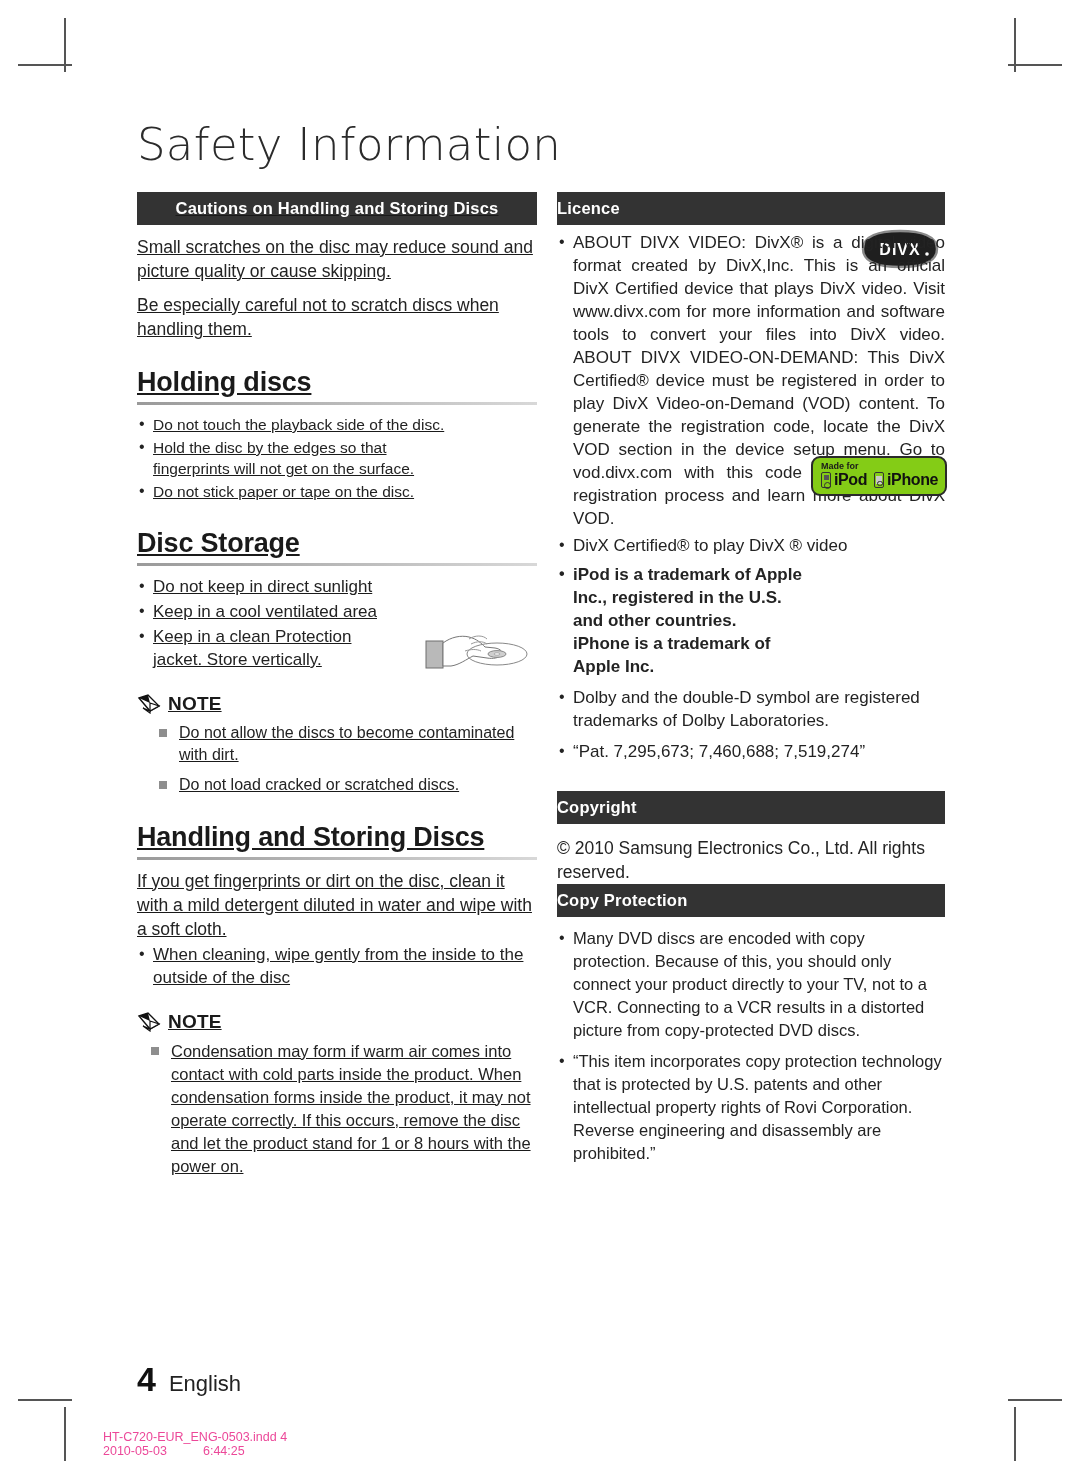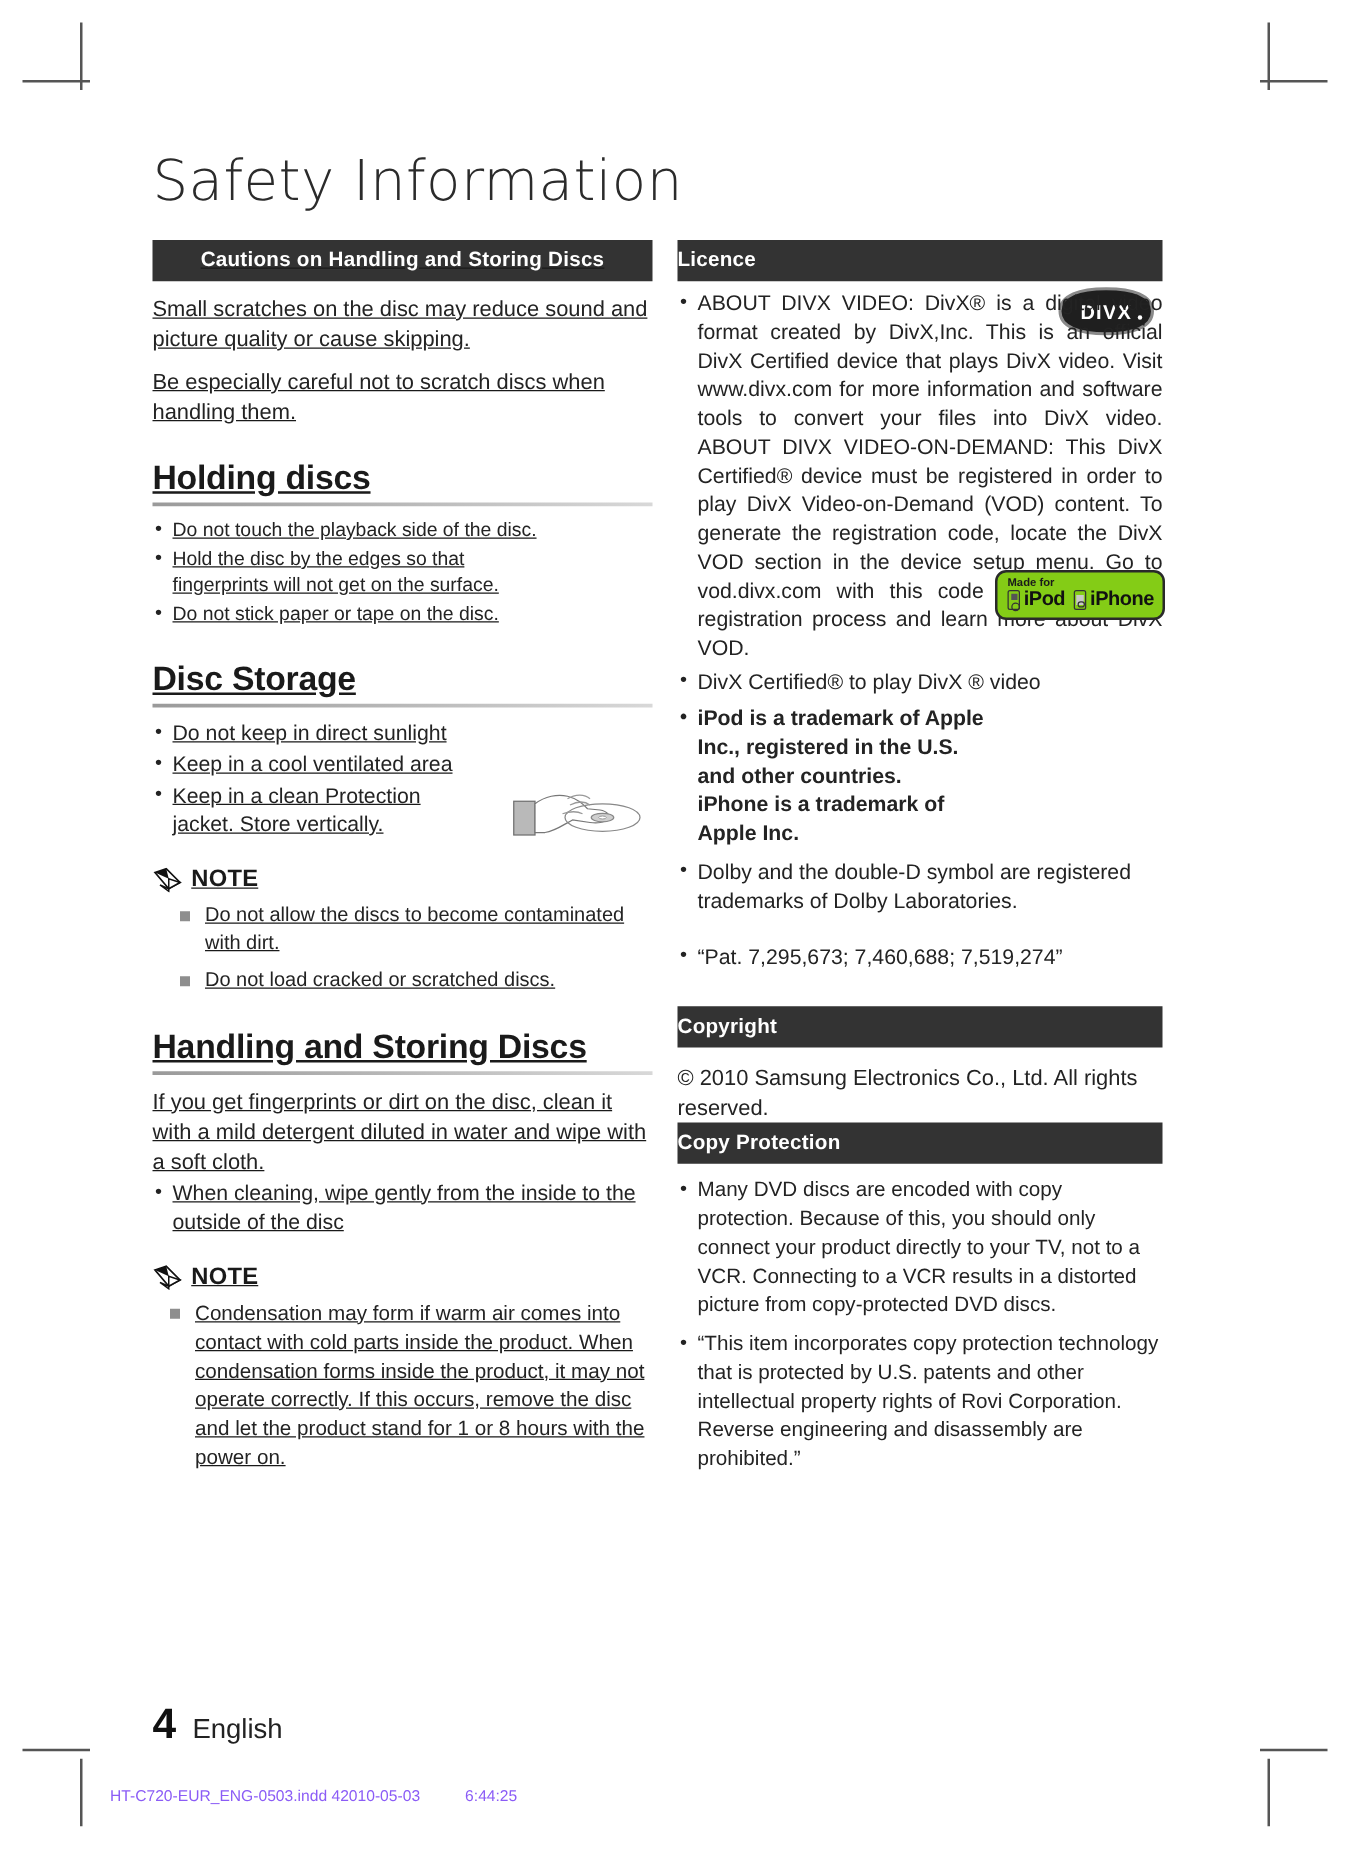--- a/index.html
+++ b/index.html
@@ -26,21 +26,21 @@
   .cm-tr-v { left: 1014px;top: 18px; }
   .cm-tr-h { left: 1008px;top: 64px; }
   .cm-bl-v { left: 64px;  top: 1407px; }
   .cm-bl-h { left: 18px;  top: 1399px; }
   .cm-br-v { left: 1014px;top: 1407px; }
   .cm-br-h { left: 1008px;top: 1399px; }
 
   
   .page {
     position: absolute;
-    left: 0; top: 0;
+    left: 15px; top: 0;
     width: 939px;
     height: 1479px;
   }
 
   .page-title {
     position: absolute;
     left: 122px;
     top: 118px;
     font-size: 45px;
     font-weight: 300;
@@ -268,21 +268,22 @@
     color: #222;
   }
 
   .print-footer {
     position: absolute;
     left: 88px;
     top: 1430px;
     width: 910px;
     display: flex;
     font-size: 12.5px;
-    color: #8b5cf6;
+    color: #ec4899;
+    flex-direction: column;
   }
   .print-footer .right {
     display: flex;
     gap: 36px;
   }
 </style>
 </head>
 <body>
 
 <div class="crop crop-v cm-tl-v"></div>
@@ -382,21 +383,21 @@
     </svg>
 
     <ul class="bullets" style="margin-top:6px">
       <li class="dense" style="text-align:justify">ABOUT DIVX VIDEO: DivX® is a digital video format created by DivX,Inc. This is an official DivX Certified device that plays DivX video. Visit www.divx.com for more information and software tools to convert your files into DivX video. ABOUT DIVX VIDEO-ON-DEMAND: This DivX Certified® device must be registered in order to play DivX Video-on-Demand (VOD) content. To generate the registration code, locate the DivX VOD section in the device setup menu. Go to vod.divx.com with this  code to complete the registration process and learn more about DivX VOD.</li>
       <li class="dense" style="margin-top:4px">DivX Certified® to play DivX ® video</li>
       <li class="dense bold" style="margin-top:6px;width:232px">
         <span>iPod is a trademark of Apple Inc., registered in the U.S. and other countries.</span>
         <span style="display:block">iPhone is a trademark of Apple Inc.</span>
       </li>
       <li class="dense" style="margin-top:8px">Dolby and the double-D symbol are registered trademarks of Dolby Laboratories.</li>
-      <li class="dense" style="margin-top:22px">“Pat. 7,295,673; 7,460,688; 7,519,274”</li>
+      <li class="dense" style="margin-top:8px">“Pat. 7,295,673; 7,460,688; 7,519,274”</li>
     </ul>
 
     <div class="ipod-badge">
       <div class="made-for">Made for</div>
       <div class="row">
         <span class="glyph-ipod"></span>
         <span class="word">iPod</span>
         <span class="glyph-iphone" style="margin-left:4px"></span>
         <span class="word">iPhone</span>
       </div>

